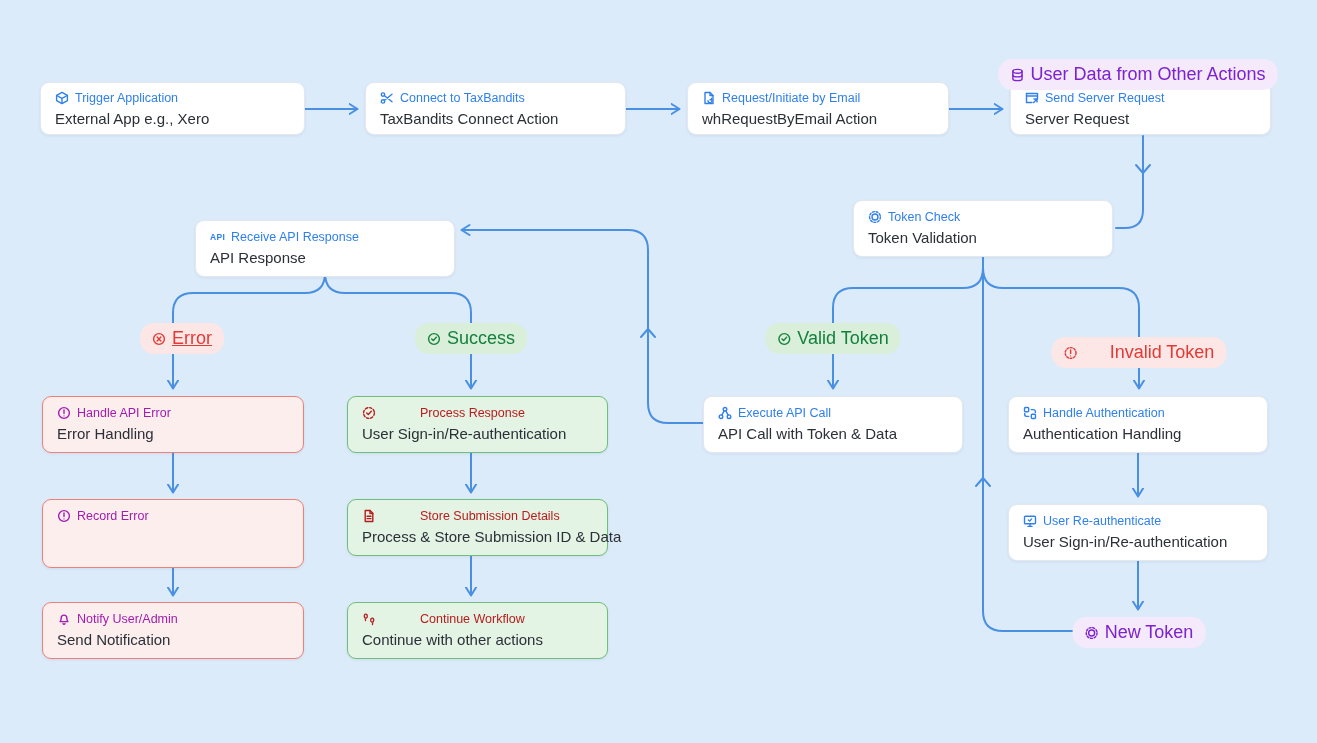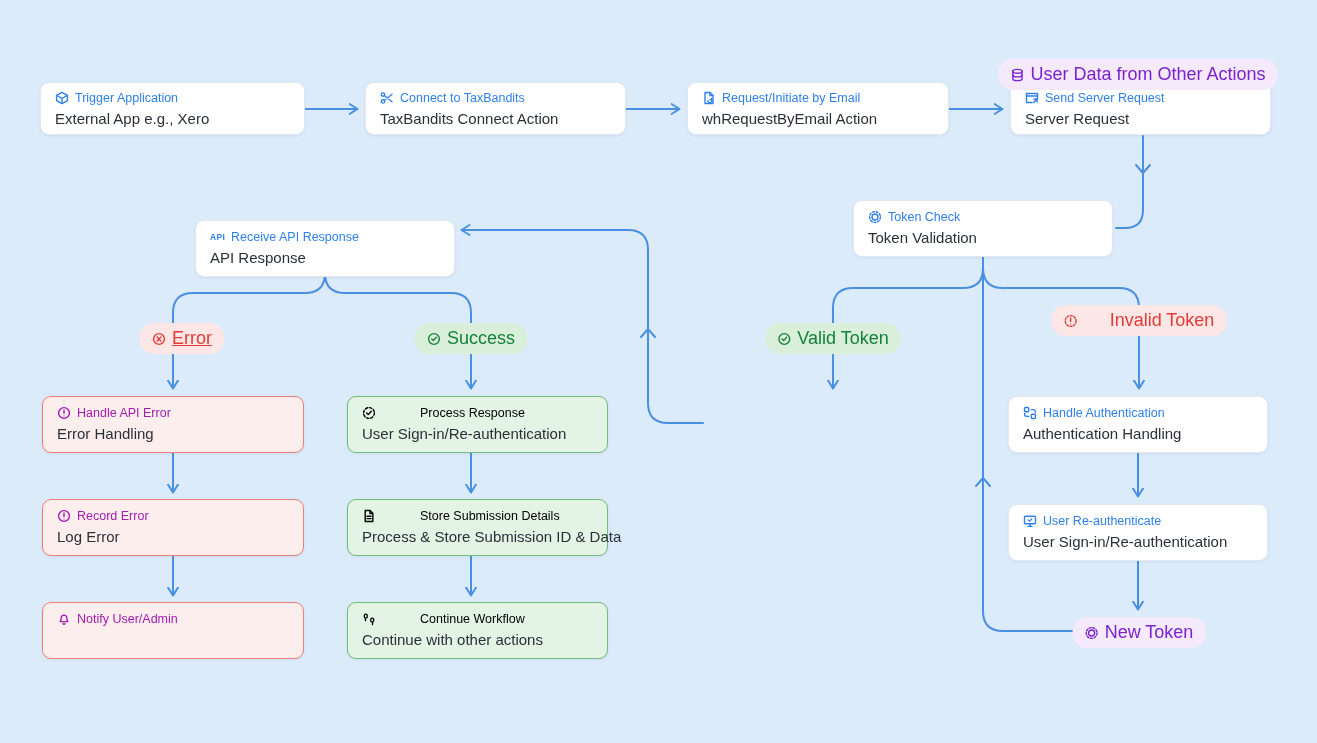--- a/index.html
+++ b/index.html
@@ -20,21 +20,21 @@
   }
   .nlabel{
     display:flex;align-items:center;gap:6px;
     font-size:12.5px;font-weight:500;color:#2f80ed;
     margin-bottom:5px;white-space:nowrap;
   }
   .ntitle{font-size:15px;color:#2b3038;white-space:nowrap;}
   .node.red{background:#fdeeee;border:1.5px solid #ee8078;}
   .node.red .nlabel{color:#a21caf;}
   .node.green{background:#e3f3e4;border:1.5px solid #6fbe79;}
-  .node.green .nlabel{color:#000000;gap:44px;}
+  .node.green .nlabel{color:#b91c1c;gap:44px;}
   .ic{display:inline-flex;flex:0 0 auto;}
   .ic svg{display:block;}
   .api-txt{font-size:8.5px;font-weight:700;letter-spacing:.3px;}
   .badge{
     position:absolute;z-index:3;box-sizing:border-box;
     display:inline-flex;align-items:center;gap:6px;
     padding:5px 12px;border-radius:14px;
     font-size:18px;white-space:nowrap;
     transform:translateX(-50%);
     cursor:pointer;
@@ -170,44 +170,44 @@
             <circle cx="7" cy="7" r="5.4"></circle>
             <path d="M7 3.9v3.6"></path>
             <circle cx="7" cy="9.9" r="0.55" fill="currentColor" stroke="none"></circle>
           </svg>
       </span>
       <span>Handle API Error</span>
     </div>
     <div class="ntitle">Error Handling</div>
   </div>
 
-  <div class="node red" style="left:42px;top:499px;width:262px;height:57px;">
+  <div class="node red" style="left:42px;top:499px;width:262px;height:69px;">
     <div class="nlabel">
       <span class="ic">
         <svg width="14" height="14" viewBox="0 0 14 14" stroke="currentColor" stroke-width="1.4" fill="none" stroke-linecap="round">
             <circle cx="7" cy="7" r="5.4"></circle>
             <path d="M7 3.9v3.6"></path>
             <circle cx="7" cy="9.9" r="0.55" fill="currentColor" stroke="none"></circle>
           </svg>
       </span>
       <span>Record Error</span>
     </div>
-    <div class="ntitle">Log Error</div>
   </div>
 
   <div class="node red" style="left:42px;top:602px;width:262px;height:57px;">
     <div class="nlabel">
       <span class="ic">
         <svg width="14" height="14" viewBox="0 0 14 14" stroke="currentColor" stroke-width="1.4" fill="none" stroke-linecap="round" stroke-linejoin="round">
             <path d="M10.9 9.6H3.1c.9-.9 1.1-2.3 1.1-3.7a2.8 2.8 0 015.6 0c0 1.4.2 2.8 1.1 3.7z"></path>
             <path d="M6 11.6a1.15 1.15 0 002 0"></path>
           </svg>
       </span>
       <span>Notify User/Admin</span>
     </div>
+    <div class="ntitle">Send Notification</div>
   </div>
 
   <div class="node green" style="left:347px;top:396px;width:261px;height:57px;">
     <div class="nlabel">
       <span class="ic">
         <svg width="14" height="14" viewBox="0 0 14 14" stroke="currentColor" stroke-width="1.4" fill="none" stroke-linecap="round" stroke-linejoin="round">
             <circle cx="7" cy="7" r="5.4" stroke-dasharray="2.4 1.8"></circle>
             <path d="M4.7 7.1l1.6 1.5 3-3.3"></path>
           </svg>
       </span>
@@ -238,20 +238,34 @@
             <path d="M3.3 7.2l.3 1.3"></path>
             <path d="M10.6 6.1c-1-.2-1.8.6-1.9 1.9-.1 1.1.2 1.9 1 2.1s1.6-.3 1.9-1.3 0-2.5-1-2.7z"></path>
             <path d="M10.7 11.2l-.3 1.3"></path>
           </svg>
       </span>
       <span>Continue Workflow</span>
     </div>
     <div class="ntitle">Continue with other actions</div>
   </div>
 
+  <div class="node" style="left:703px;top:396px;width:260px;height:57px;">
+    <div class="nlabel">
+      <span class="ic">
+        <svg width="14" height="14" viewBox="0 0 14 14" stroke="currentColor" stroke-width="1.4" fill="none" stroke-linecap="round">
+            <circle cx="7" cy="3.3" r="1.8"></circle>
+            <circle cx="3" cy="10.7" r="1.8"></circle>
+            <circle cx="11" cy="10.7" r="1.8"></circle>
+            <path d="M6.2 4.9 3.8 9.1M7.8 4.9l2.4 4.2"></path>
+          </svg>
+      </span>
+      <span>Execute API Call</span>
+    </div>
+    <div class="ntitle">API Call with Token &amp; Data</div>
+  </div>
 
   <div class="node" style="left:1008px;top:396px;width:260px;height:57px;">
     <div class="nlabel">
       <span class="ic">
         <svg width="14" height="14" viewBox="0 0 14 14" stroke="currentColor" stroke-width="1.4" fill="none" stroke-linecap="round" stroke-linejoin="round">
             <rect x="1.5" y="1.5" width="4.2" height="4.2" rx="0.9"></rect>
             <rect x="8.3" y="8.3" width="4.2" height="4.2" rx="0.9"></rect>
             <path d="M8.3 3.6h2.2a1.8 1.8 0 011.8 1.8v1.2M5.7 10.4H3.5a1.8 1.8 0 01-1.8-1.8V7.4"></path>
           </svg>
       </span>
@@ -308,21 +322,21 @@
   <div class="badge green" style="left:833px;top:323px;">
     <span class="ic">
       <svg width="14" height="14" viewBox="0 0 14 14" stroke="currentColor" stroke-width="1.4" fill="none" stroke-linecap="round" stroke-linejoin="round">
           <circle cx="7" cy="7" r="5.4"></circle>
           <path d="M4.7 7.1l1.6 1.5 3-3.3"></path>
         </svg>
     </span>
     <span>Valid Token</span>
   </div>
 
-  <div class="badge red" style="left:1139px;top:305px;gap:32px;">
+  <div class="badge red" style="left:1139px;top:337px;gap:32px;">
     <span class="ic">
       <svg width="14" height="14" viewBox="0 0 14 14" stroke="currentColor" stroke-width="1.4" fill="none" stroke-linecap="round">
           <circle cx="7" cy="7" r="5.4" stroke-dasharray="1.9 1.6"></circle>
           <path d="M7 3.9v3.6"></path>
           <circle cx="7" cy="9.9" r="0.55" fill="currentColor" stroke="none"></circle>
         </svg>
     </span>
     <span>Invalid Token</span>
   </div>
 

